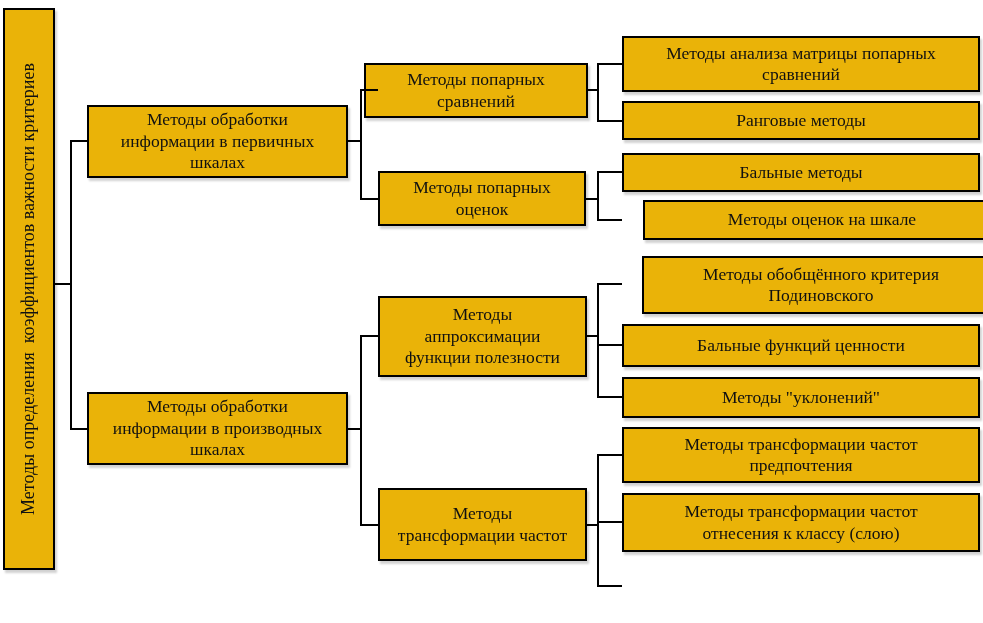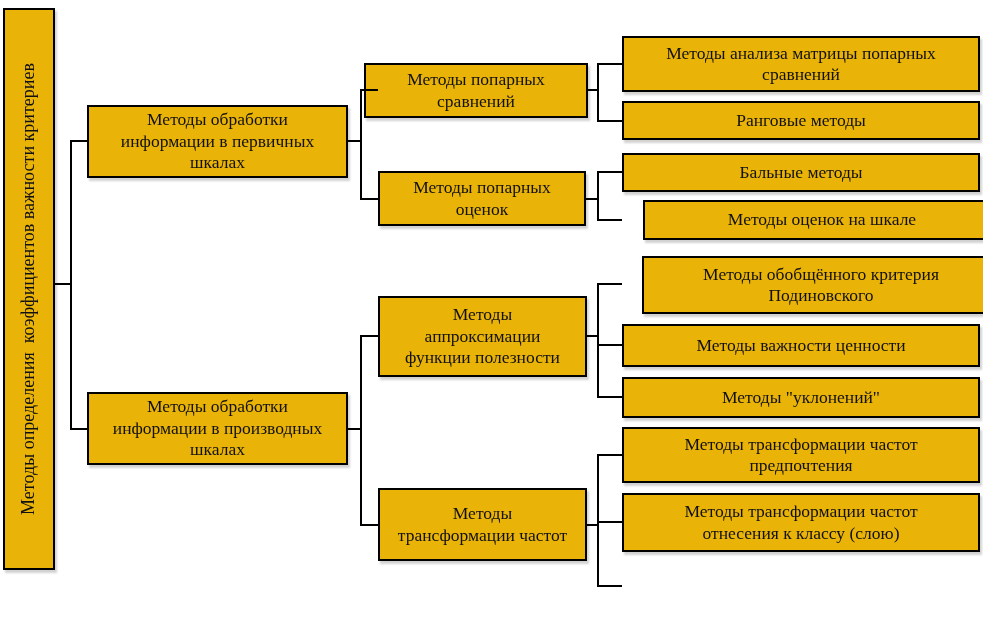--- a/index.html
+++ b/index.html
@@ -98,21 +98,21 @@
   <div class="node n-f">Методы
 трансформации частот</div>
 
   <div class="node leaf n-l1">Методы анализа матрицы попарных
 сравнений</div>
   <div class="node leaf n-l2">Ранговые методы</div>
   <div class="node leaf n-l3">Бальные методы</div>
   <div class="node leaf n-l4">Методы оценок на шкале</div>
   <div class="node leaf n-l5">Методы обобщённого критерия
 Подиновского</div>
-  <div class="node leaf n-l6">Методы важности ценности</div>
+  <div class="node leaf n-l6">Бальные функций ценности</div>
   <div class="node leaf n-l7">Методы "уклонений"</div>
   <div class="node leaf n-l8">Методы трансформации частот
 предпочтения</div>
   <div class="node leaf n-l9">Методы трансформации частот
 отнесения к классу (слою)</div>
 
   <div class="line" style="left:55px; top:283px; width:17px; height:2px;"></div>
   <div class="line" style="left:70px; top:140px; width:2px; height:290px;"></div>
   <div class="line" style="left:70px; top:140px; width:17px; height:2px;"></div>
   <div class="line" style="left:70px; top:428px; width:17px; height:2px;"></div>

